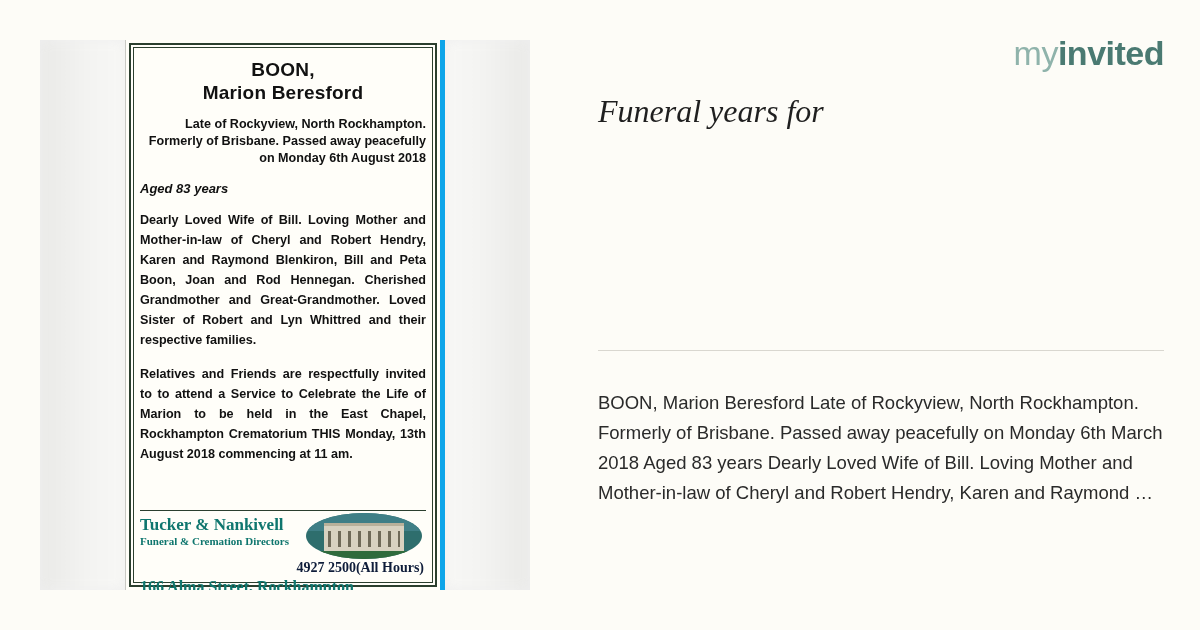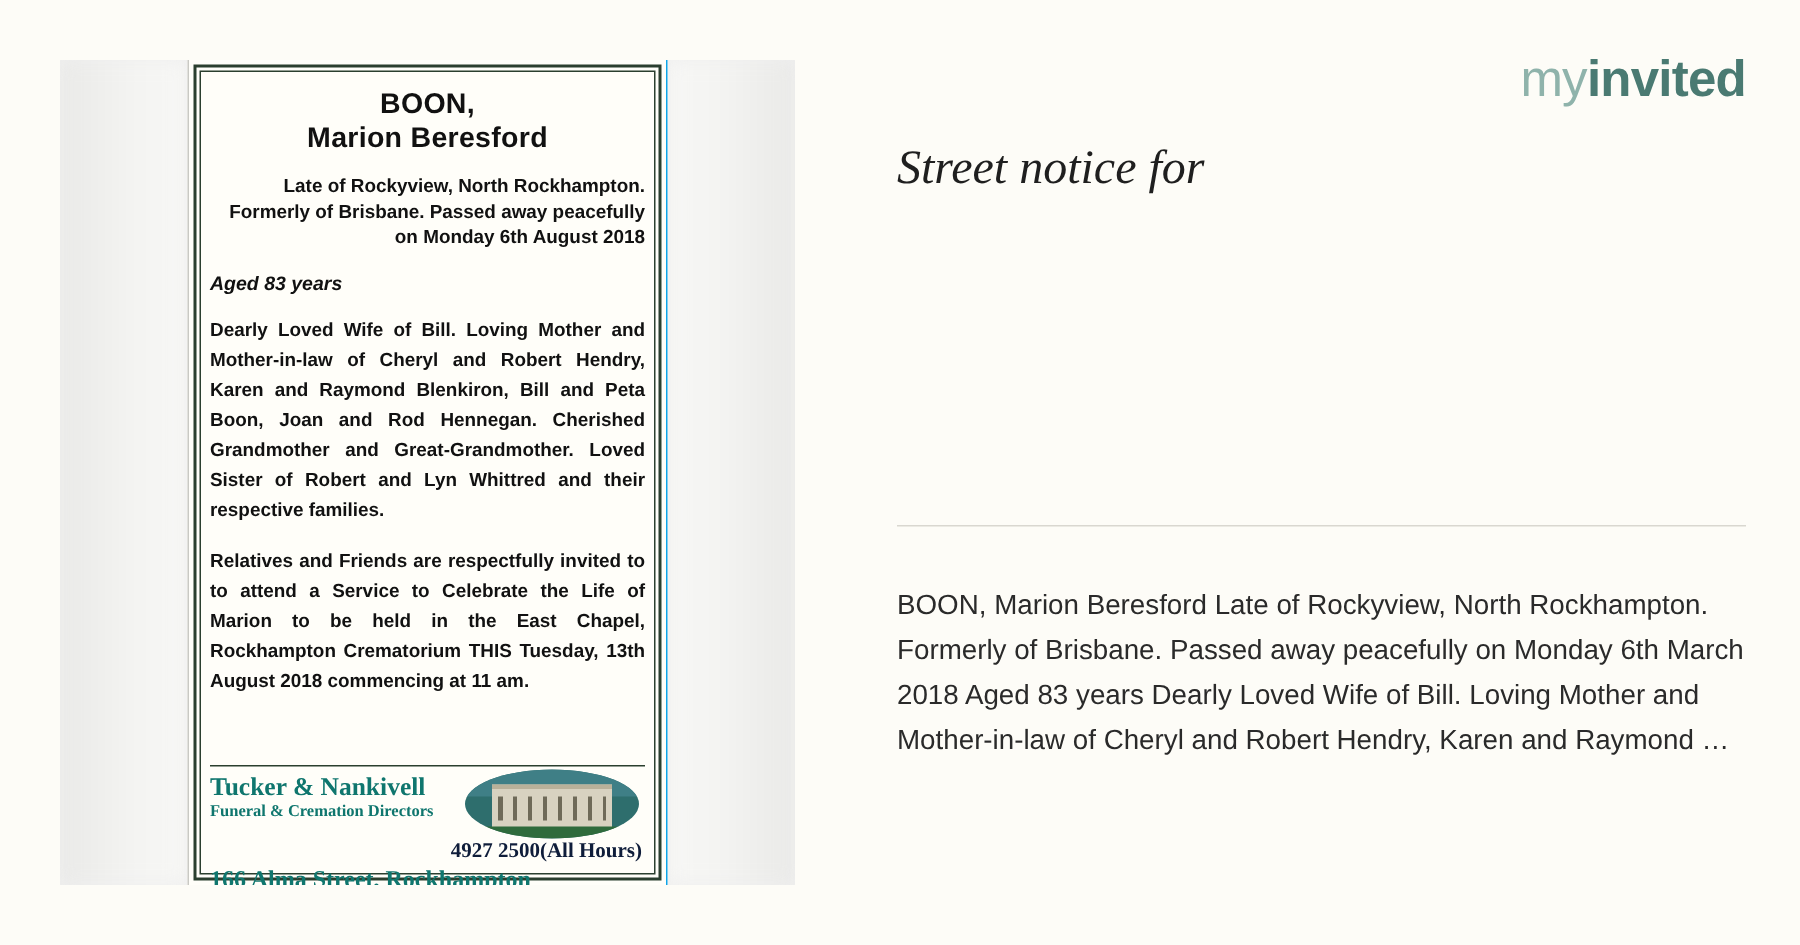--- a/index.html
+++ b/index.html
@@ -45,21 +45,21 @@
 
   .clipping {
     position: absolute;
     left: 85px;
     top: 0;
     width: 320px;
     height: 550px;
     background: #fffef9;
     box-sizing: border-box;
     border-left: 1px solid #c9c9c4;
-    border-right: 1px solid #0ea5e9;
+    border-right: 5px solid #0ea5e9;
   }
   .clip-frame-outer {
     position: absolute;
     left: 3px;
     top: 3px;
     right: 3px;
     bottom: 3px;
     border: 2px solid #2b3f2f;
     box-sizing: border-box;
   }
@@ -218,21 +218,21 @@
           <div>BOON,</div>
           <div>Marion Beresford</div>
         </div>
 
         <div class="notice-sub">Late of Rockyview, North Rockhampton. Formerly of Brisbane. Passed away peacefully on Monday 6th August 2018</div>
 
         <div class="notice-age">Aged 83 years</div>
 
         <div class="notice-para">Dearly Loved Wife of Bill. Loving Mother and Mother-in-law of Cheryl and Robert Hendry, Karen and Raymond Blenkiron, Bill and Peta Boon, Joan and Rod Hennegan. Cherished Grandmother and Great-Grandmother. Loved Sister of Robert and Lyn Whittred and their respective families.</div>
 
-        <div class="notice-para">Relatives and Friends are respectfully invited to to attend a Service to Celebrate the Life of Marion to be held in the East Chapel, Rockhampton Crematorium THIS Tuesday, 13th August 2018 commencing at 11 am.</div>
+        <div class="notice-para">Relatives and Friends are respectfully invited to to attend a Service to Celebrate the Life of Marion to be held in the East Chapel, Rockhampton Crematorium THIS Monday, 13th August 2018 commencing at 11 am.</div>
 
         <div class="notice-footer">
           <div class="funeral-home">
             <div class="fh-name">Tucker &amp; Nankivell</div>
             <div class="fh-role">Funeral &amp; Cremation Directors</div>
             <div class="fh-addr">166 Alma Street, Rockhampton</div>
           </div>
           <div class="fh-logo">
             <div class="sky"></div>
             <div class="bldg"></div>
@@ -243,20 +243,20 @@
         </div>
       </div>
     </div>
   </div>
 
   <div class="right">
     <div class="brand">
       <span class="my">my</span><span class="tributes">invited</span>
     </div>
 
-    <div class="headline">Street notice for</div>
+    <div class="headline">Funeral years for</div>
 
     <div class="divider"></div>
 
     <div class="excerpt">BOON, Marion Beresford Late of Rockyview, North Rockhampton.  Formerly of Brisbane.  Passed away peacefully on Monday 6th March 2018 Aged 83 years Dearly Loved Wife of Bill.  Loving Mother and Mother-in-law of Cheryl and Robert Hendry, Karen and Raymond …</div>
   </div>
 
 </div>
 
 </body></html>

